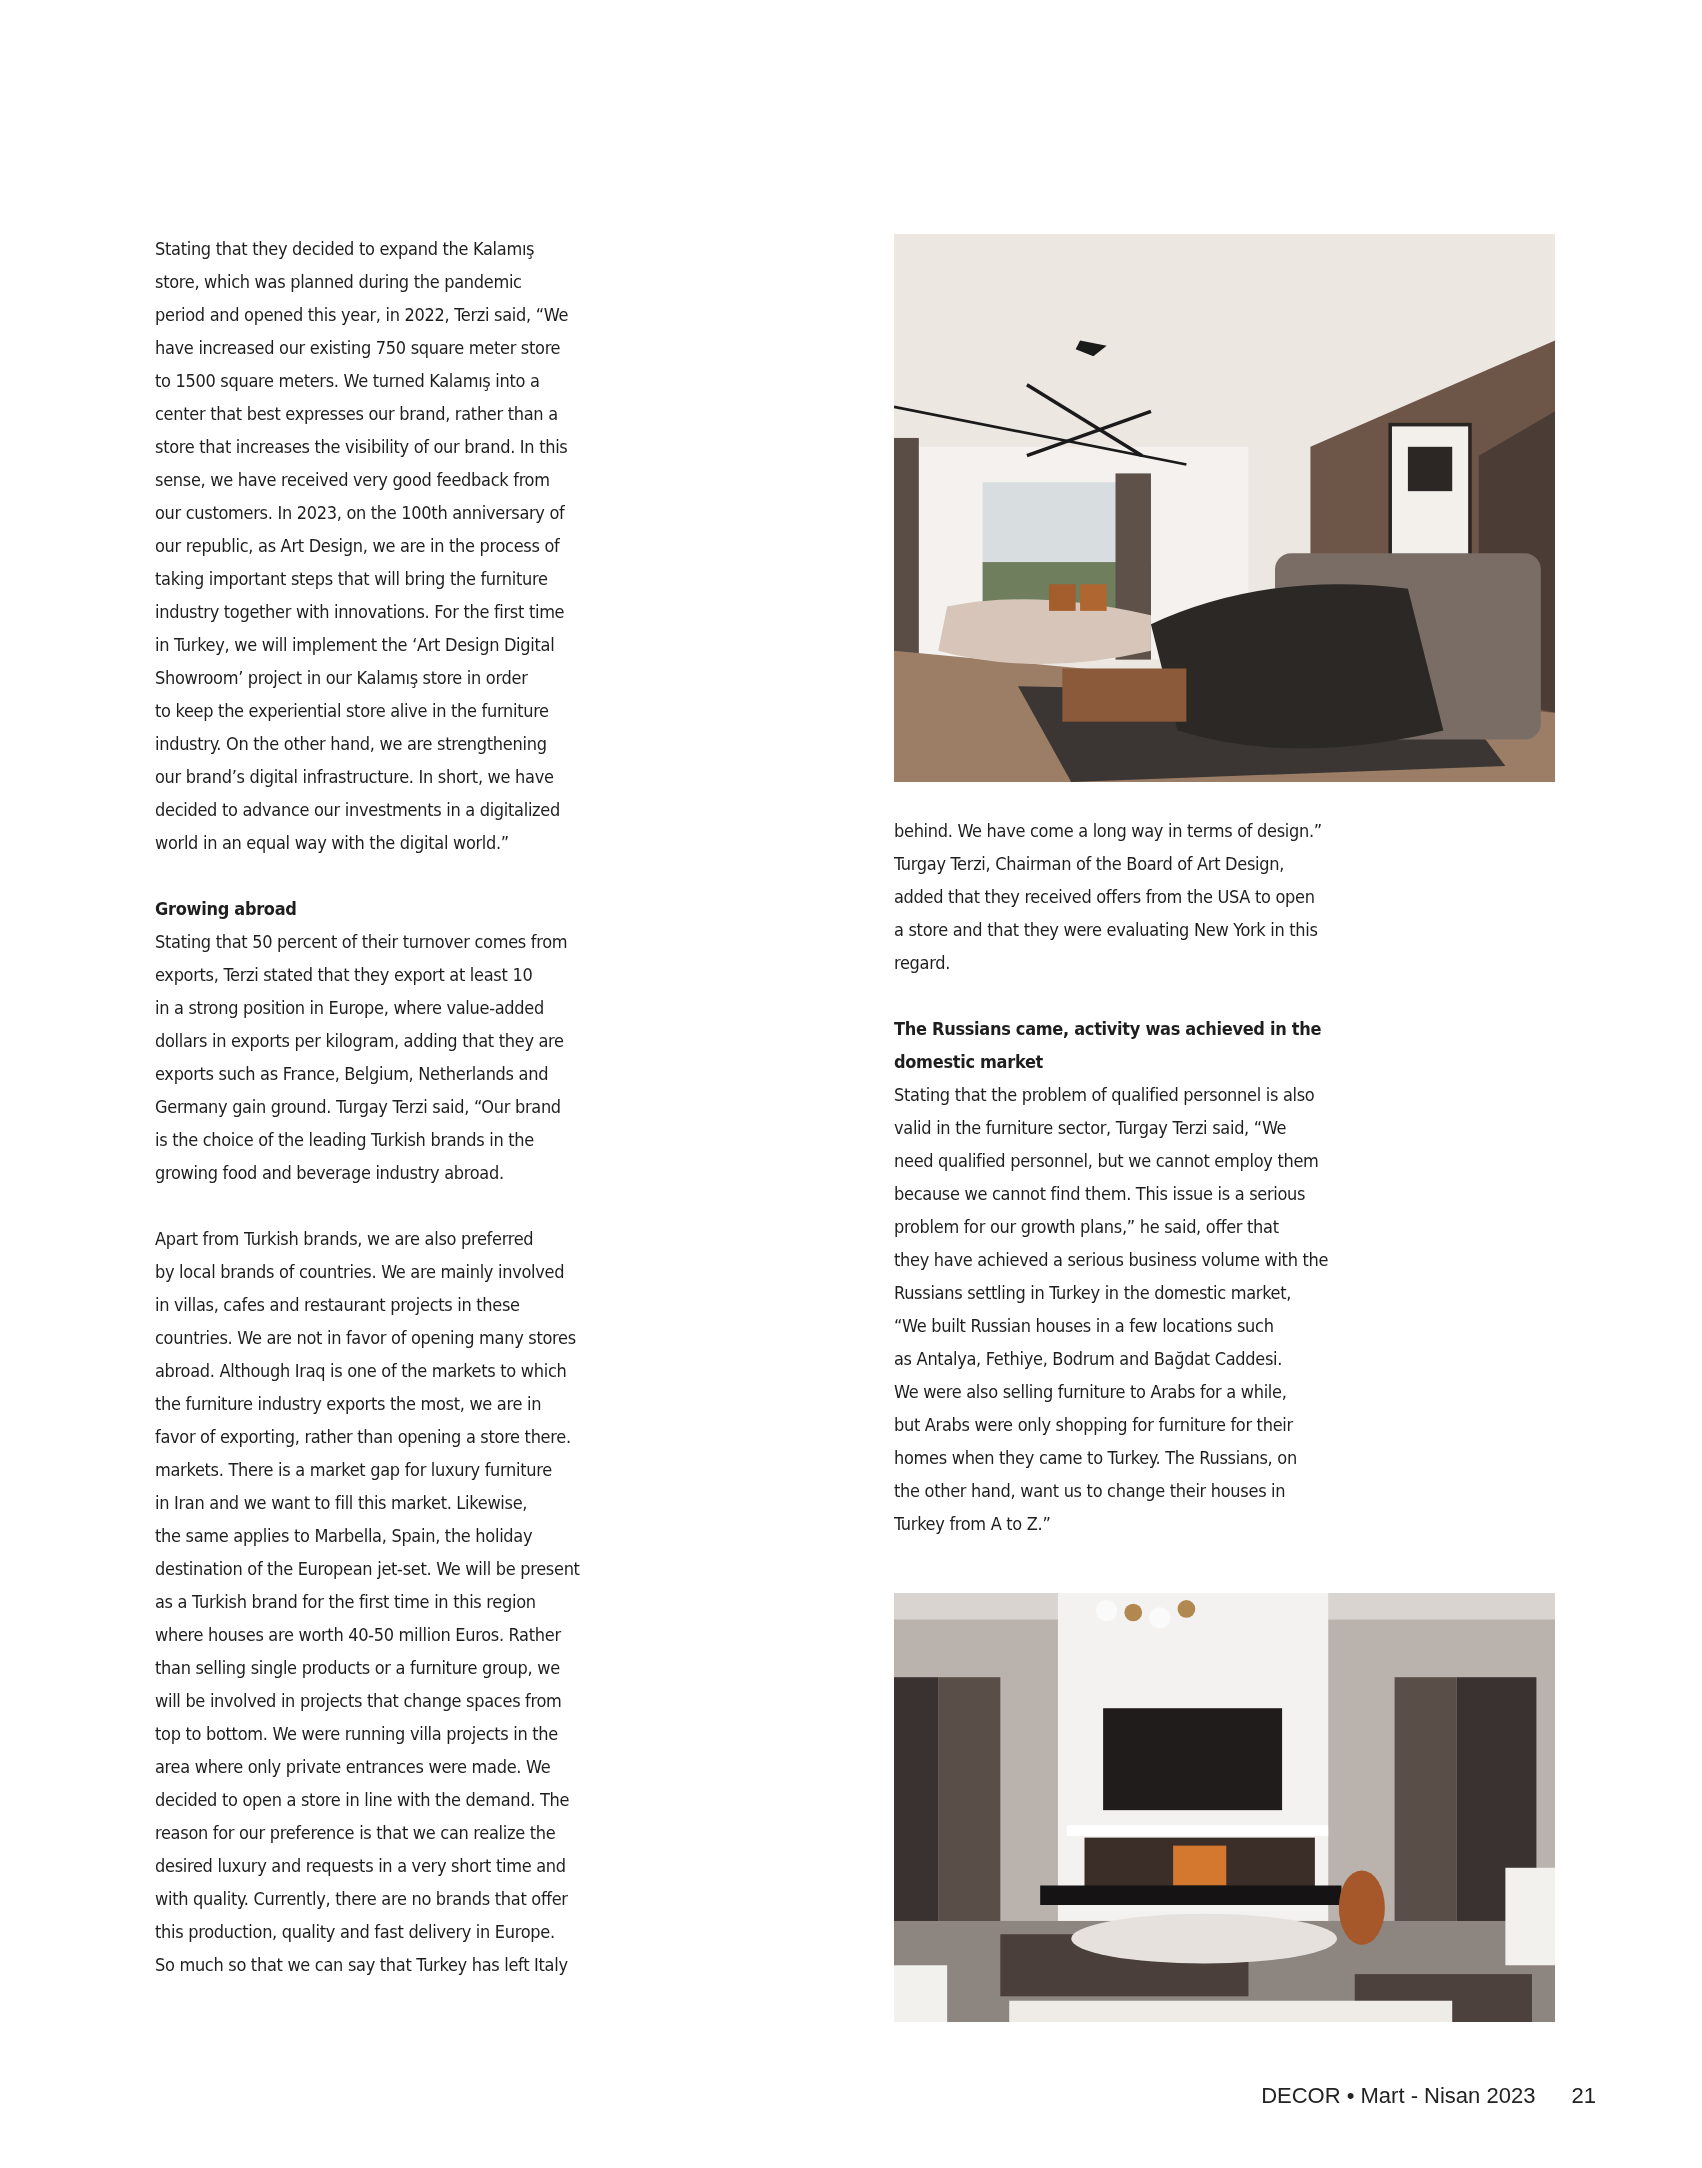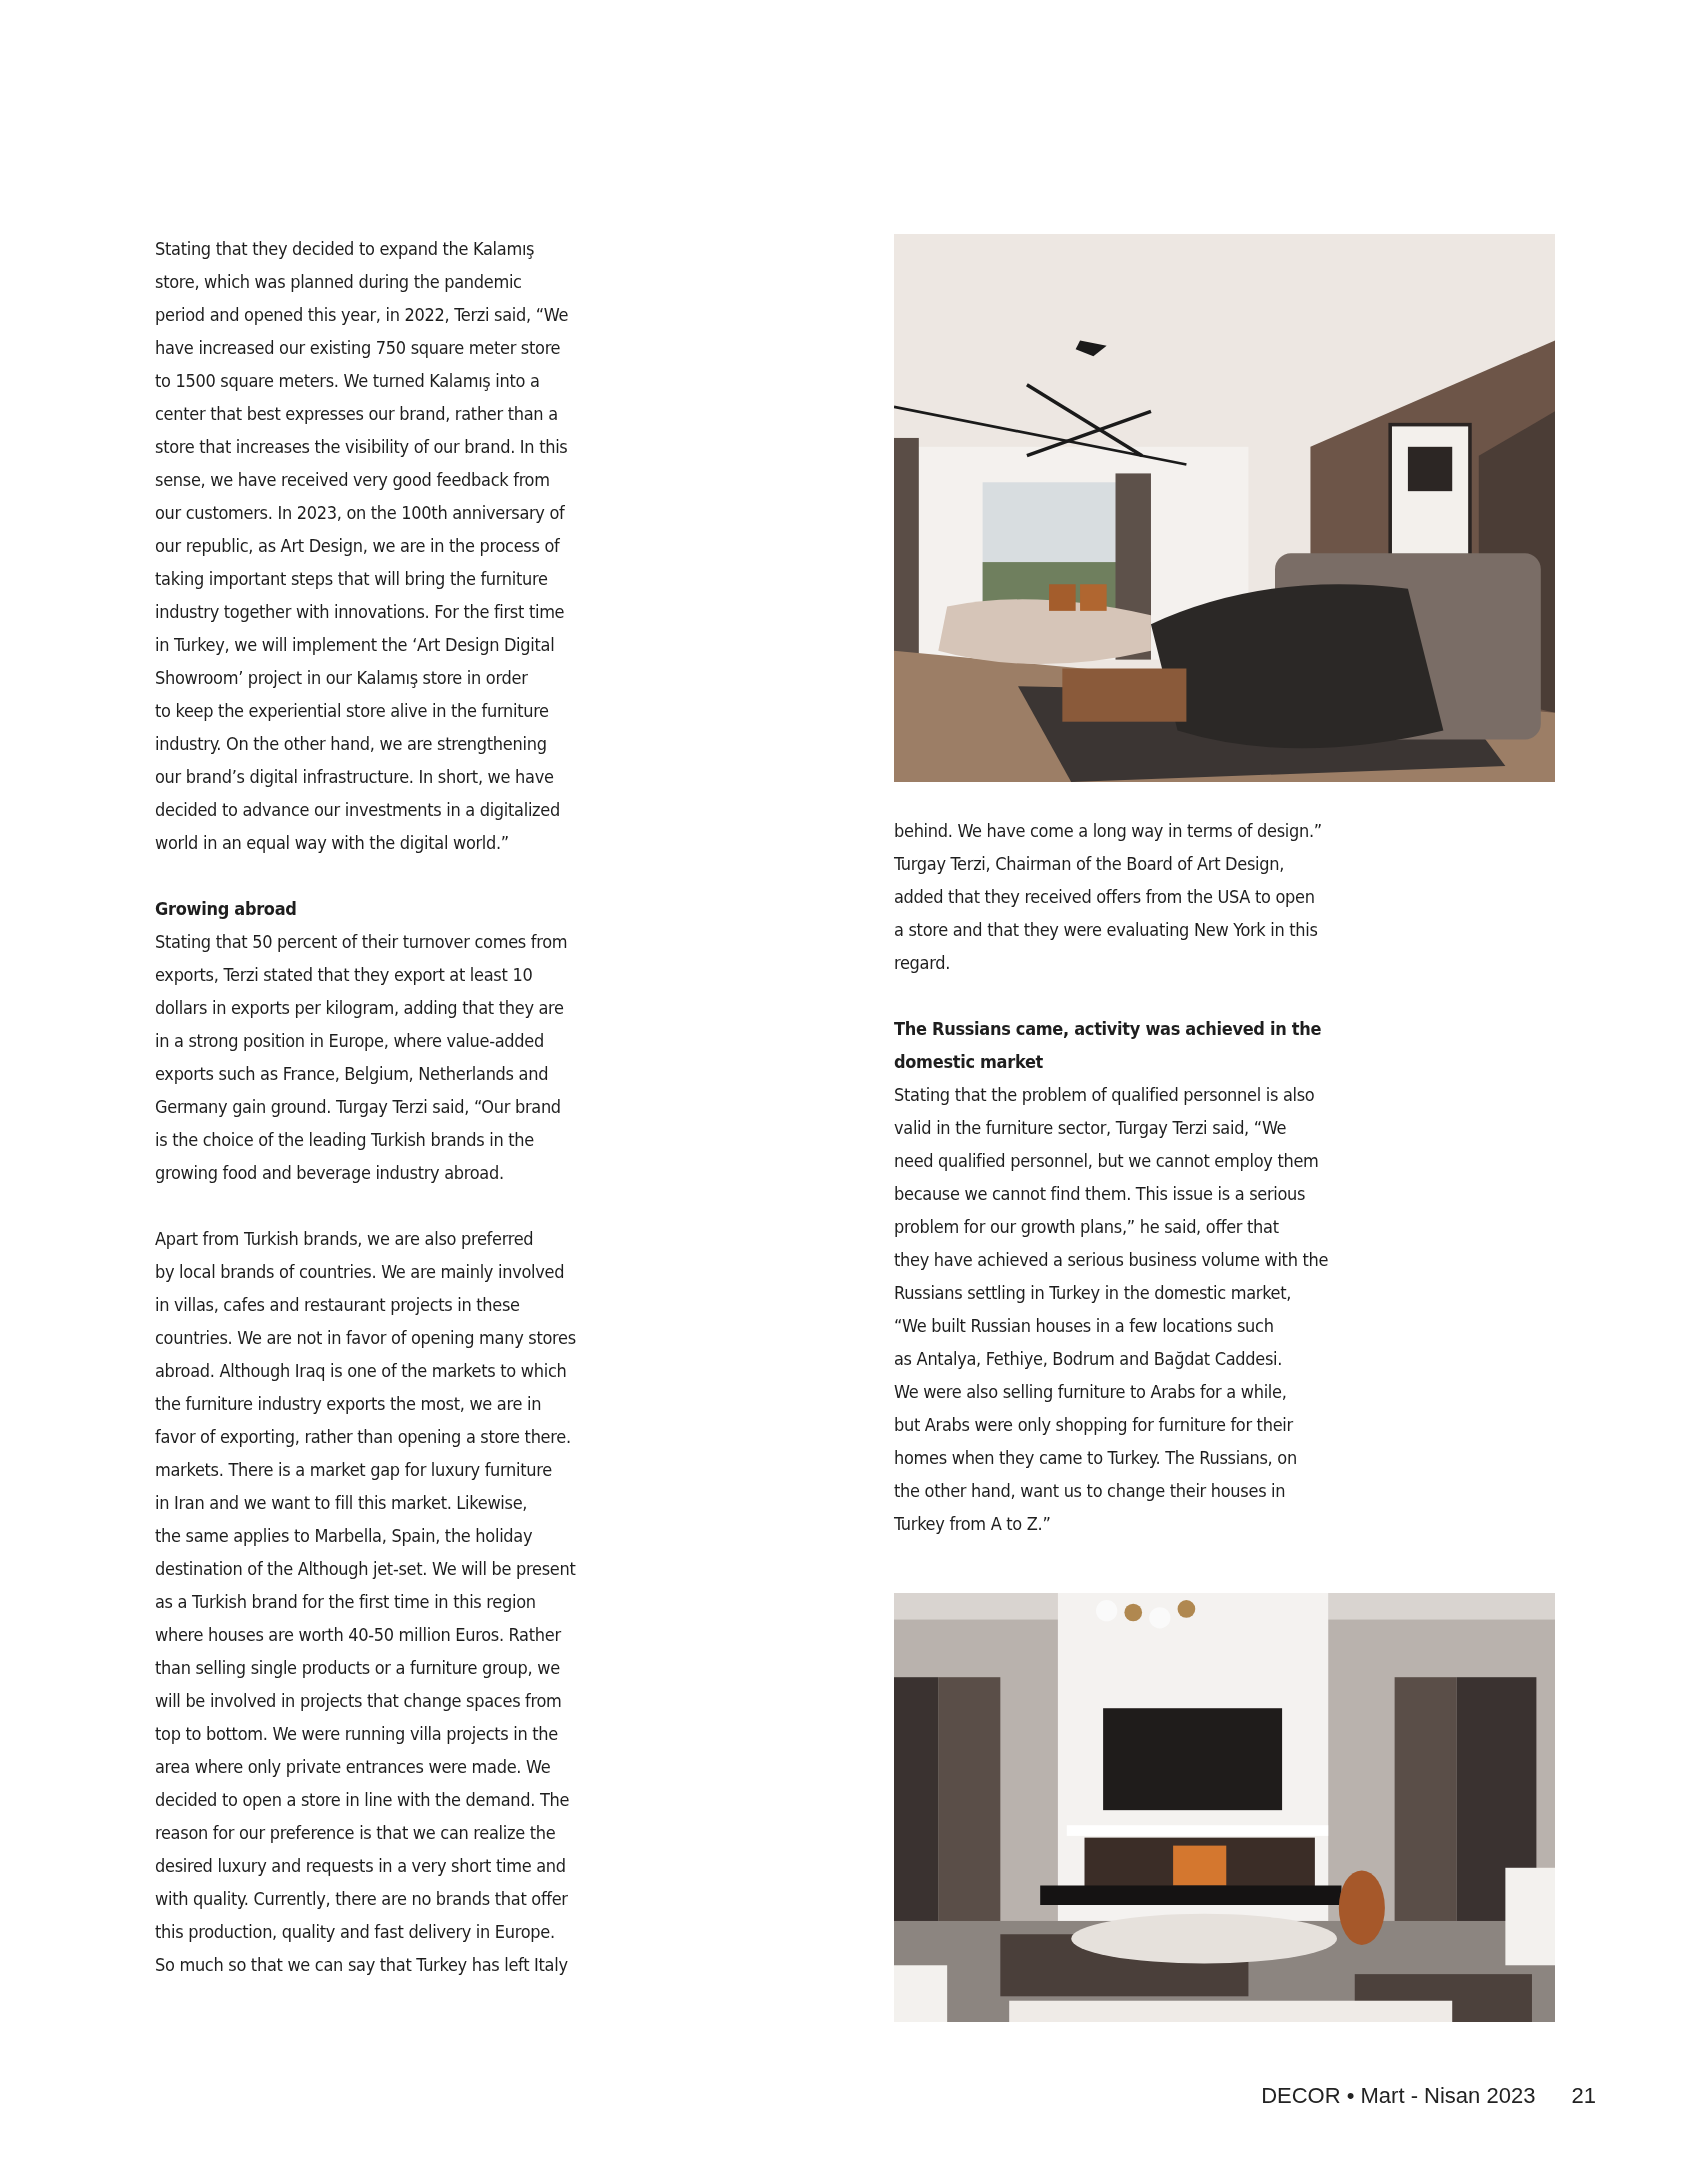--- a/index.html
+++ b/index.html
@@ -47,40 +47,40 @@
     <span class="line">decided to advance our investments in a digitalized</span>
     <span class="line">world in an equal way with the digital world.”</span>
   </p>
   <div class="gap"></div>
   <p class="heading">
     <span class="line">Growing abroad</span>
   </p>
   <p>
     <span class="line">Stating that 50 percent of their turnover comes from</span>
     <span class="line">exports, Terzi stated that they export at least 10</span>
+    <span class="line">in a strong position in Europe, where value-added</span>
     <span class="line">dollars in exports per kilogram, adding that they are</span>
-    <span class="line">in a strong position in Europe, where value-added</span>
     <span class="line">exports such as France, Belgium, Netherlands and</span>
     <span class="line">Germany gain ground. Turgay Terzi said, “Our brand</span>
     <span class="line">is the choice of the leading Turkish brands in the</span>
     <span class="line">growing food and beverage industry abroad.</span>
   </p>
   <div class="gap"></div>
   <p>
     <span class="line">Apart from Turkish brands, we are also preferred</span>
     <span class="line">by local brands of countries. We are mainly involved</span>
     <span class="line">in villas, cafes and restaurant projects in these</span>
     <span class="line">countries. We are not in favor of opening many stores</span>
     <span class="line">abroad. Although Iraq is one of the markets to which</span>
     <span class="line">the furniture industry exports the most, we are in</span>
     <span class="line">favor of exporting, rather than opening a store there.</span>
     <span class="line">markets. There is a market gap for luxury furniture</span>
     <span class="line">in Iran and we want to fill this market. Likewise,</span>
     <span class="line">the same applies to Marbella, Spain, the holiday</span>
-    <span class="line">destination of the Although jet-set. We will be present</span>
+    <span class="line">destination of the European jet-set. We will be present</span>
     <span class="line">as a Turkish brand for the first time in this region</span>
     <span class="line">where houses are worth 40-50 million Euros. Rather</span>
     <span class="line">than selling single products or a furniture group, we</span>
     <span class="line">will be involved in projects that change spaces from</span>
     <span class="line">top to bottom. We were running villa projects in the</span>
     <span class="line">area where only private entrances were made. We</span>
     <span class="line">decided to open a store in line with the demand. The</span>
     <span class="line">reason for our preference is that we can realize the</span>
     <span class="line">desired luxury and requests in a very short time and</span>
     <span class="line">with quality. Currently, there are no brands that offer</span>

